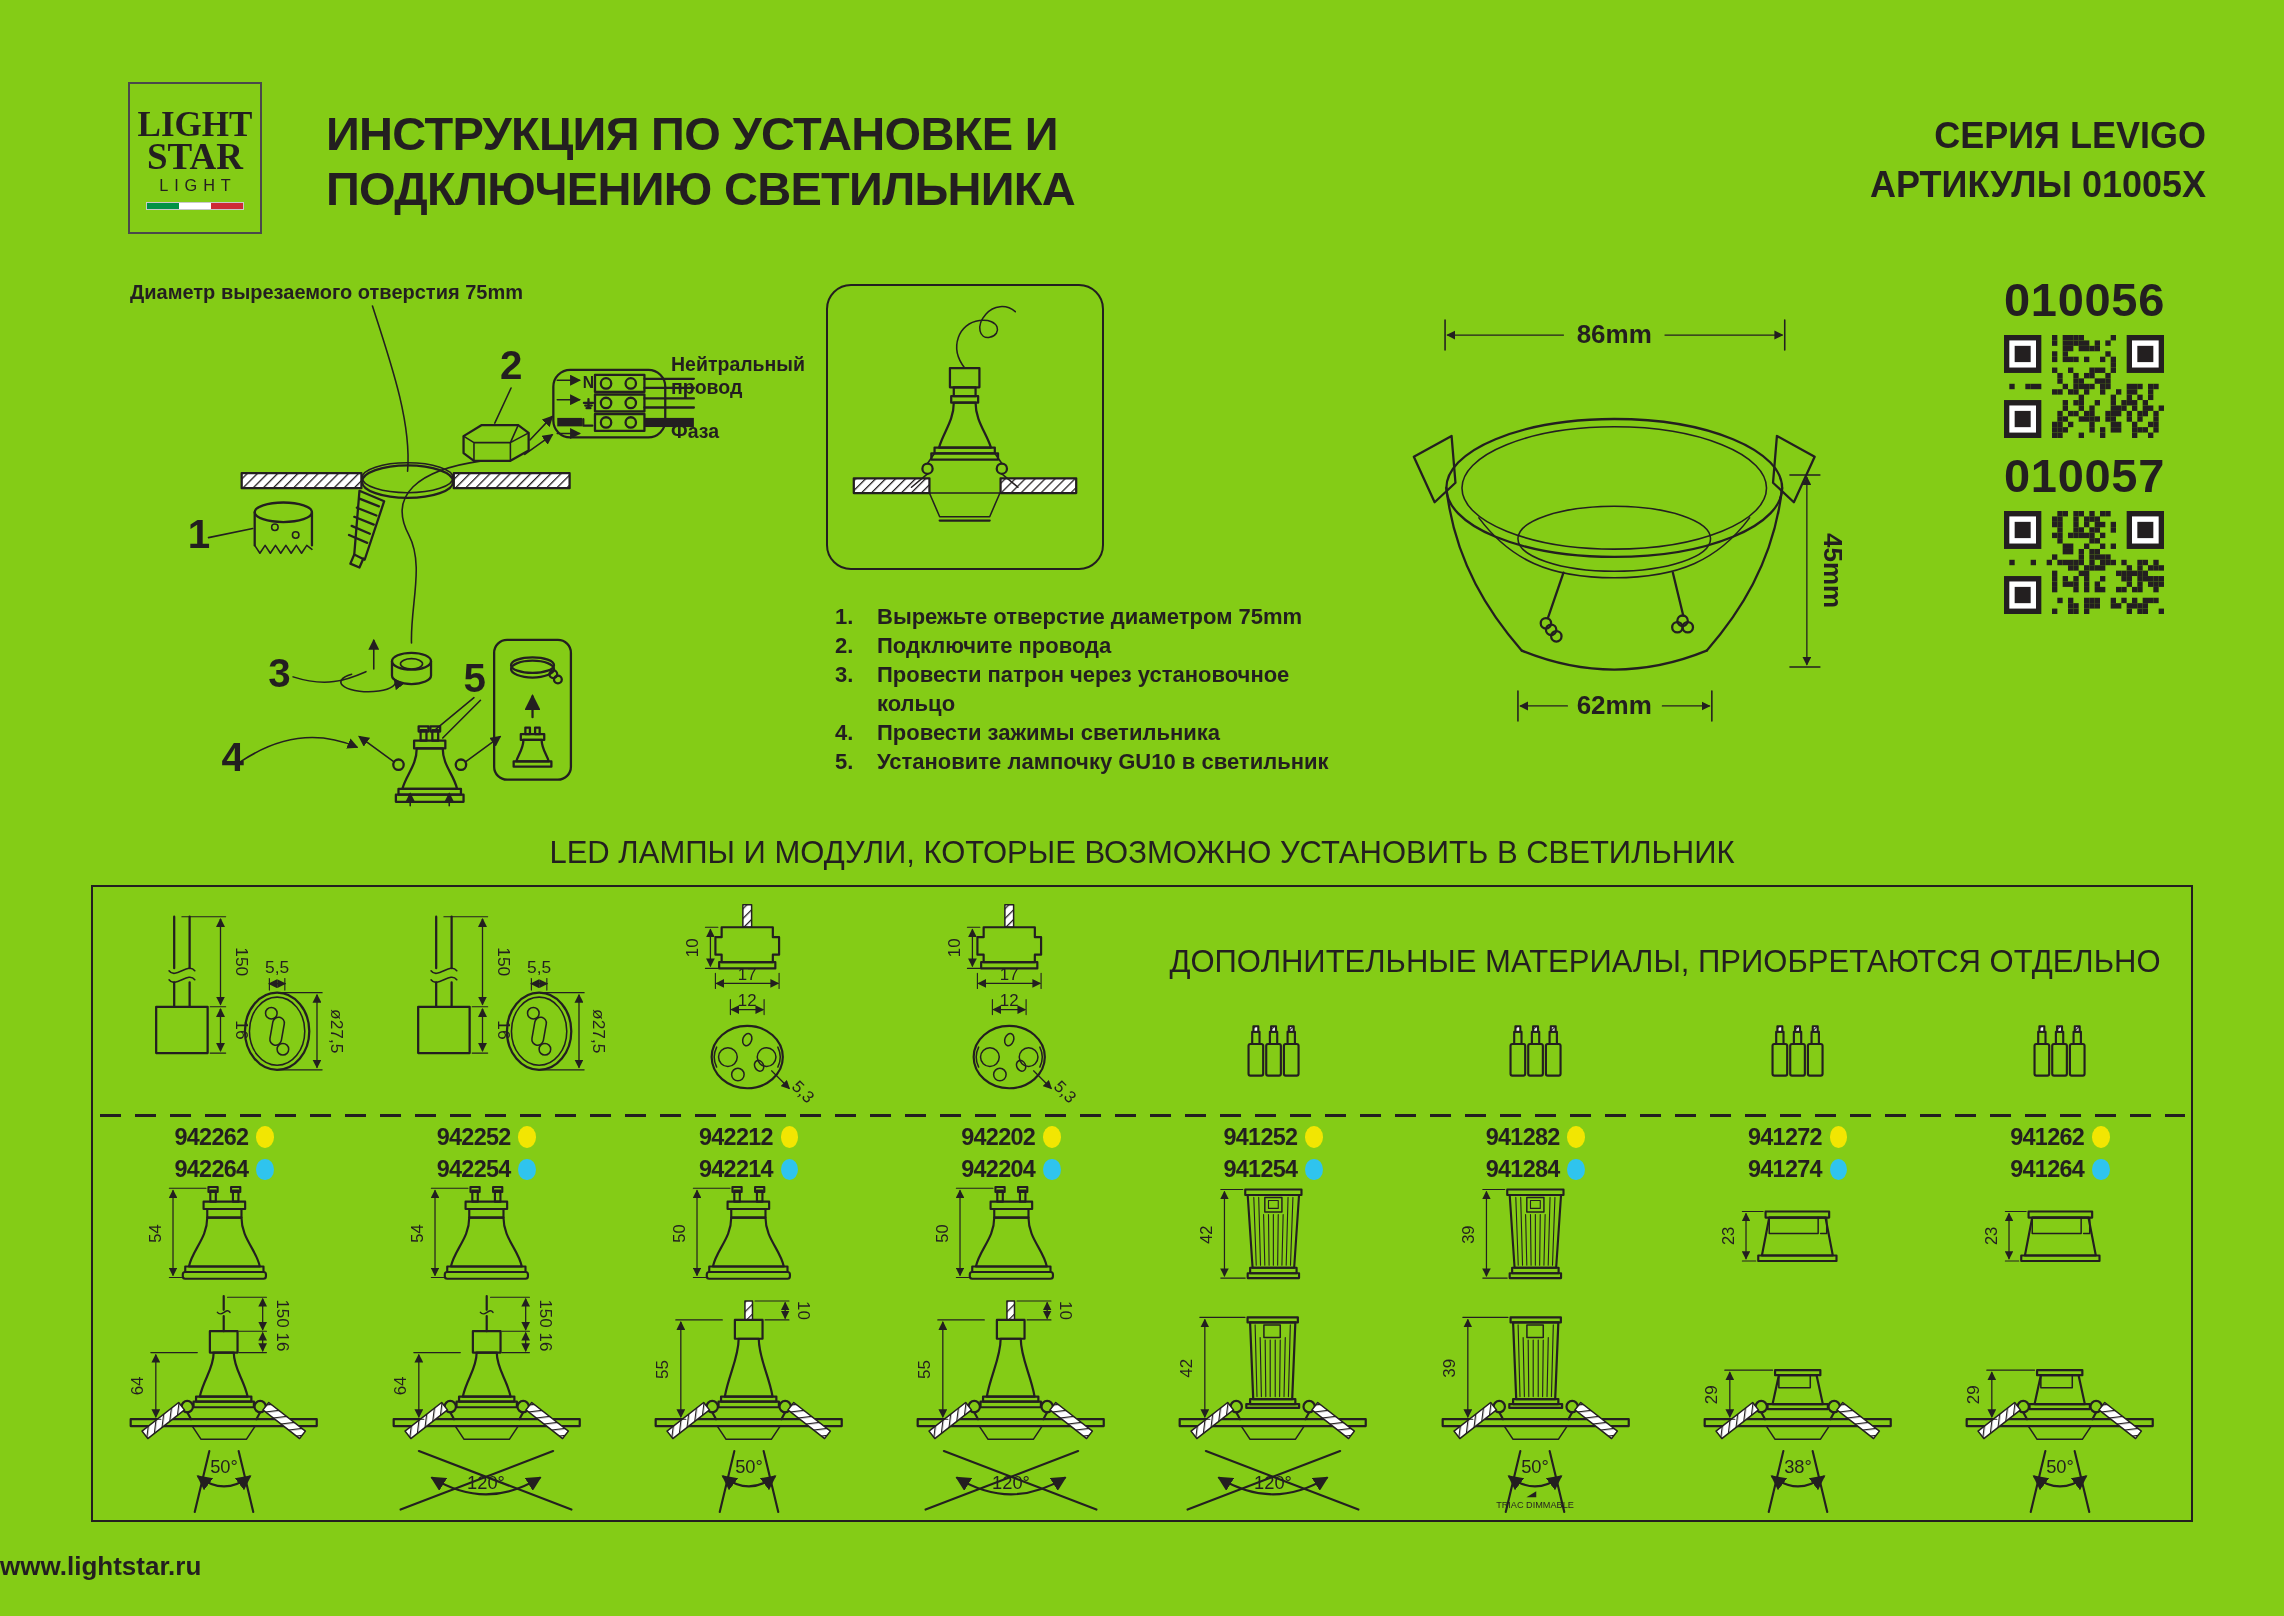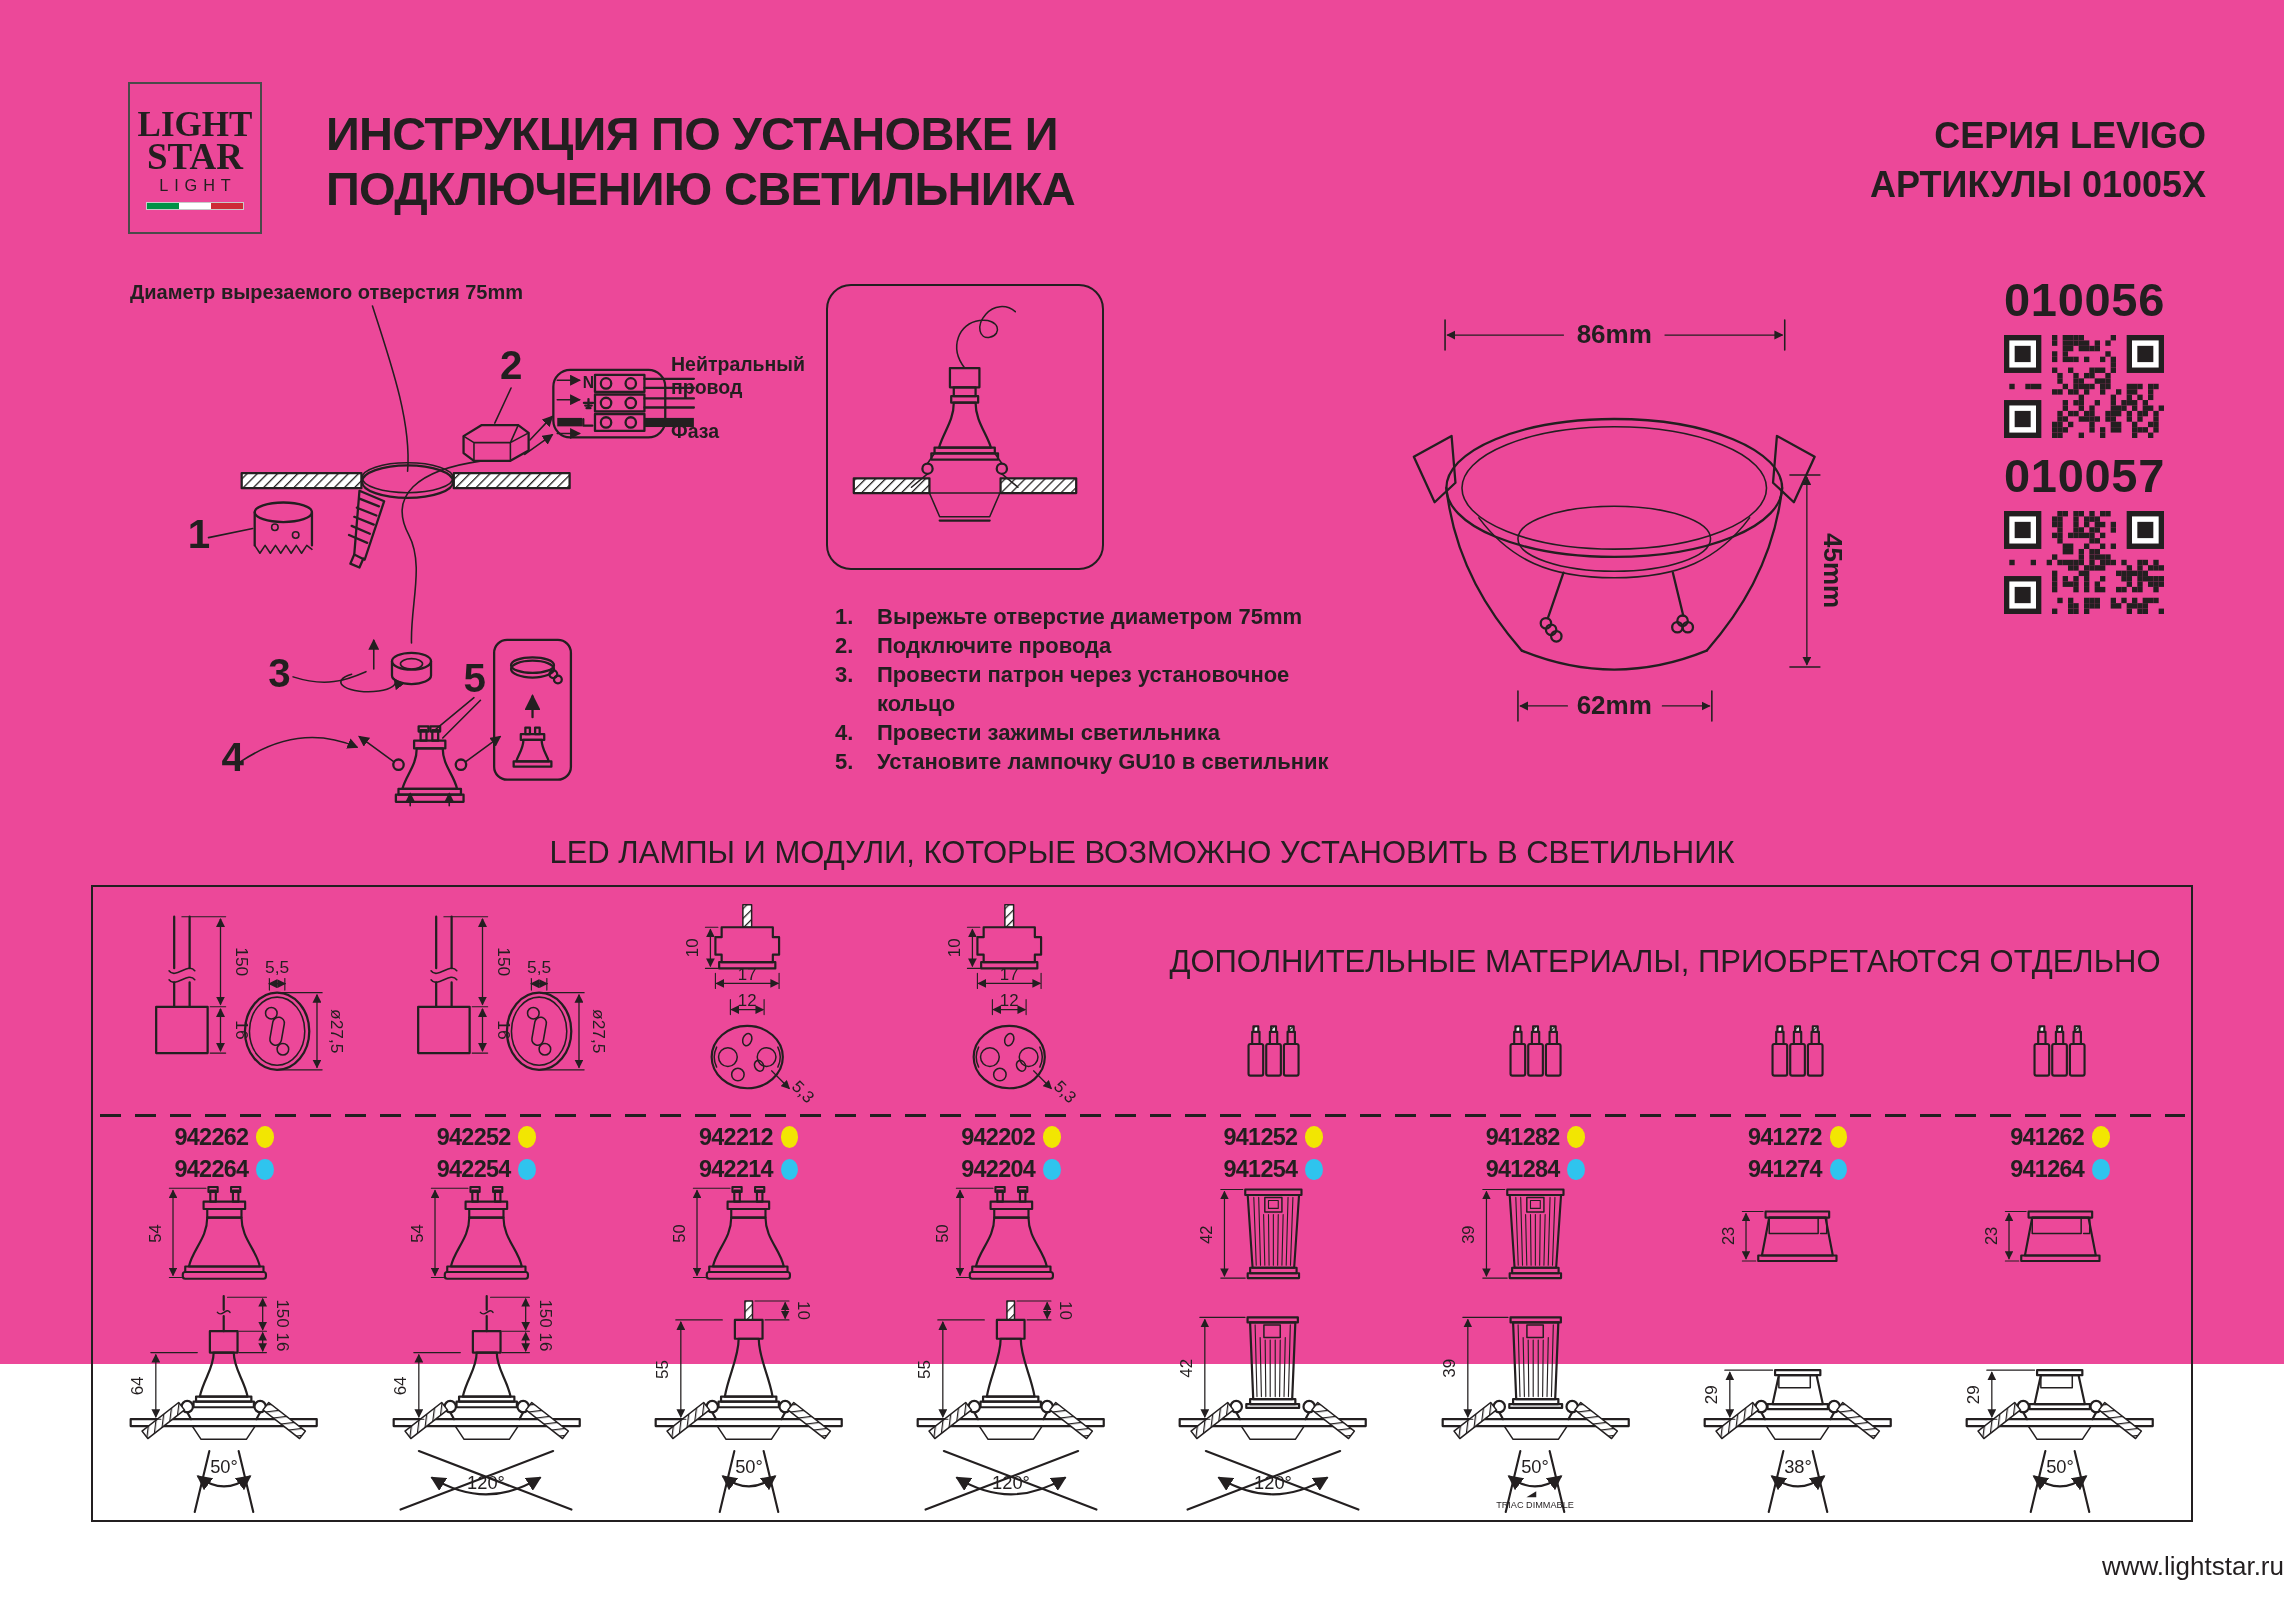--- a/index.html
+++ b/index.html
@@ -1,18 +1,18 @@
 <!DOCTYPE html>
 <html style="font-size:10.4px"><head>
 <meta charset="utf-8">
 <style>
   *{margin:0;padding:0;box-sizing:border-box}
   html,body{width:2284px;height:1616px;background:#fff;overflow:hidden;
     font-family:"Liberation Sans",sans-serif;color:#231f20}
-  .page{position:relative;width:2284px;height:1364px;background:#ec4899}
+  .page{position:relative;width:2284px;height:1616px;background:#84cc16}
 
   
   svg{overflow:visible}
   svg .ln, svg .ln *{stroke:#231f20;stroke-width:3.5;fill:none;stroke-linecap:round;stroke-linejoin:round}
   svg .thin{stroke-width:1.8 !important}
   svg .thin2{stroke-width:2.4 !important}
   svg .dim-l{stroke-width:2 !important}
   svg .hatch-f{fill:url(#hatch) !important}
   svg .solid{fill:#231f20 !important;stroke:none !important}
   svg text{stroke:none !important;fill:#231f20}
@@ -84,21 +84,21 @@
   .col[data-asm-show="mr16"] .a-mr16{display:block}
   .col[data-asm-show="ribbed"] .a-ribbed{display:block}
   .col[data-asm-show="puck"] .a-puck{display:block}
   .zbeam{height:61px;display:flex;justify-content:center}
   .beam{display:none;height:61px;width:254px}
   .col[data-beam="narrow"] .b-narrow{display:block}
   .col[data-beam="wide"] .b-wide{display:block}
   .b-narrow .note{display:none}
   .col[data-note="true"] .b-narrow .note{display:block}
 
-  .footer{position:absolute;left:0;right:0;top:1551px;text-align:right;font-size:26px;font-weight:400}
+  .footer{position:absolute;left:0;right:0;top:1551px;text-align:left;font-size:26px;font-weight:700}
 </style>
 </head>
 <body>
 
 <svg class="defs" aria-hidden="true">
   <defs>
     <marker id="ah" viewBox="0 0 10 10" refX="8.5" refY="5" markerWidth="7" markerHeight="7" orient="auto-start-reverse" markerUnits="strokeWidth">
       <path d="M0 0 L10 5 L0 10 Z" fill="#231f20"></path>
     </marker>
     <pattern id="hatch" patternUnits="userSpaceOnUse" width="11" height="11" patternTransform="rotate(45)">

